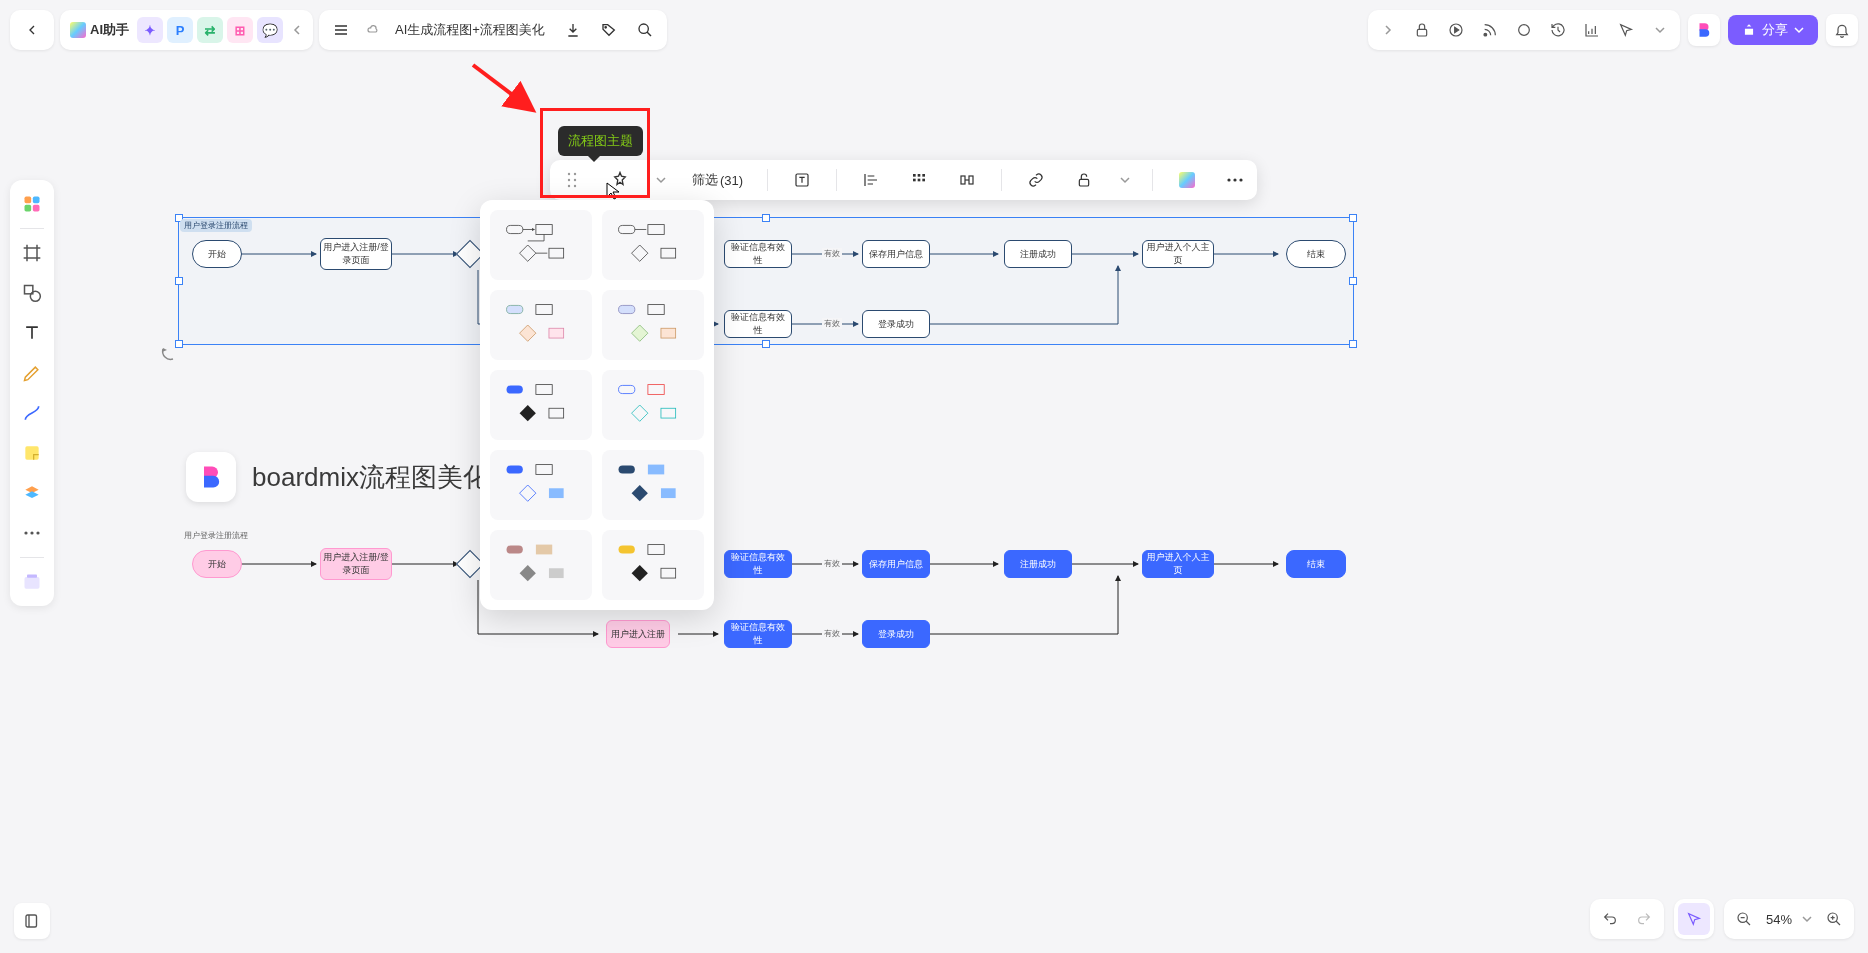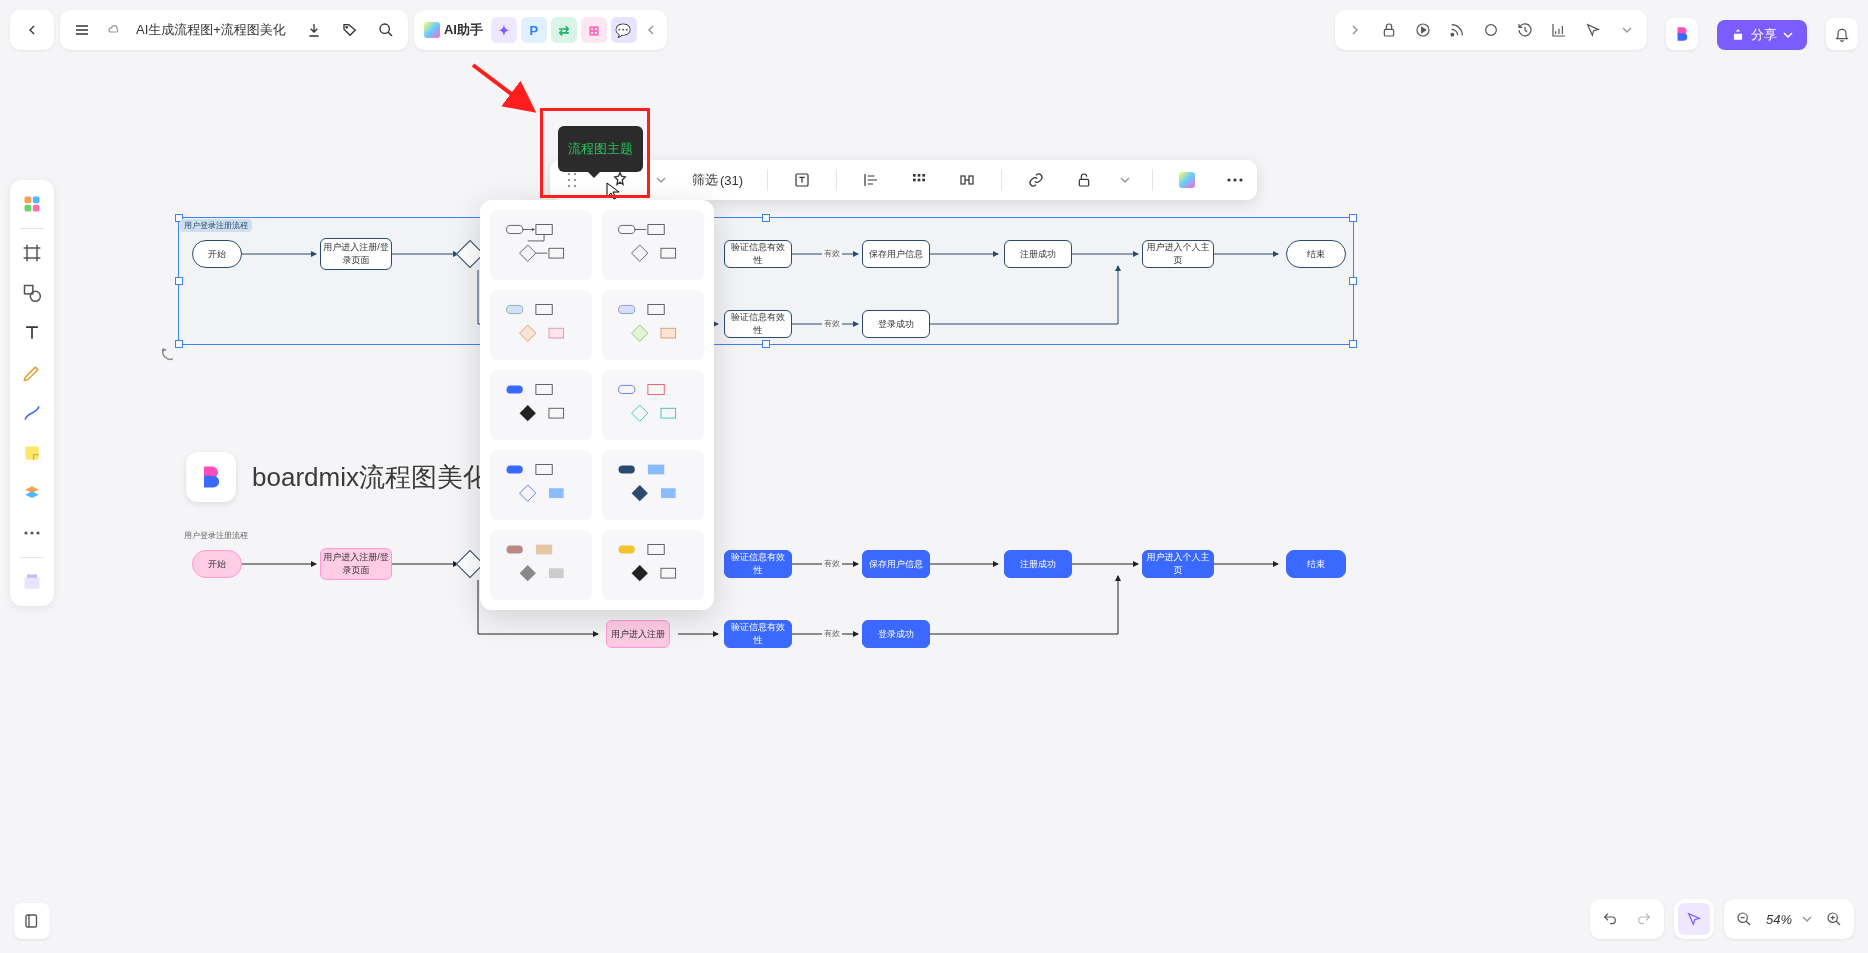--- a/index.html
+++ b/index.html
@@ -12,21 +12,21 @@
 .doc-title { padding: 0 8px; font-size: 13px; color: #333; }
 .ai-assist { font-size: 13px; font-weight: 600; color: #333; padding: 0 4px; display:flex; align-items:center; gap:4px;}
 .ai-logo { width:16px; height:16px; background: linear-gradient(135deg,#ff6,#6cf,#f6c); border-radius:3px;}
 .sq { width: 26px; height: 26px; border-radius: 6px; display:flex;align-items:center;justify-content:center;font-size:13px;font-weight:600;}
 .sq-pur{background:#ede7ff;color:#7b5cff;}
 .sq-blu{background:#e0f0ff;color:#2b7fff;}
 .sq-grn{background:#d9f5e9;color:#28b26b;}
 .sq-pnk{background:#ffe6f3;color:#ff5cb0;}
 .sq-vio{background:#e8e4ff;color:#6b5cff;}
 
-.top-right { position: absolute; top: 10px; right: 10px; display: flex; align-items: flex-end; gap: 19px; }
+.top-right { position: absolute; top: 10px; right: 10px; display: flex; align-items: center; gap: 8px; }
 .tr-group { display:flex; align-items:center; background:#fff; border-radius:10px; padding:4px; gap:2px; box-shadow:0 1px 3px rgba(0,0,0,.08);}
 .tr-btn{width:32px;height:32px;border-radius:8px;display:flex;align-items:center;justify-content:center;cursor:pointer;color:#555;}
 .share-btn{background:#7b5cff;color:#fff;border-radius:8px;padding:6px 14px;font-size:13px;display:flex;align-items:center;gap:6px;cursor:pointer;}
 .b-logo{width:32px;height:32px;border-radius:8px;background:#fff;display:flex;align-items:center;justify-content:center;box-shadow:0 1px 3px rgba(0,0,0,.08);}
 .b-logo svg{width:18px;height:18px;}
 
 
 .left-sidebar{position:absolute;left:10px;top:180px;width:44px;background:#fff;border-radius:12px;padding:6px 0;display:flex;flex-direction:column;align-items:center;gap:4px;box-shadow:0 2px 8px rgba(0,0,0,.08);}
 .ls-btn{width:36px;height:36px;border-radius:8px;display:flex;align-items:center;justify-content:center;cursor:pointer;color:#555;}
 .ls-sep{width:24px;height:1px;background:#e5e5e8;margin:2px 0;}
@@ -34,21 +34,21 @@
 
 .canvas{position:absolute;inset:0;}
 
 
 .sel-toolbar{position:absolute;left:550px;top:160px;background:#fff;border-radius:10px;padding:4px 6px;display:flex;align-items:center;gap:16px;box-shadow:0 4px 16px rgba(0,0,0,.12);z-index:20;}
 .st-btn{min-width:32px;height:32px;border-radius:6px;display:flex;align-items:center;justify-content:center;cursor:pointer;color:#333;font-size:13px;padding:0 4px;}
 .st-sep{width:1px;height:22px;background:#e5e5e8;margin:0 2px;}
 
 
 .red-box{position:absolute;left:540px;top:108px;width:110px;height:90px;border:3px solid #ff1e1e;z-index:40;pointer-events:none;}
-.tooltip{position:absolute;left:558px;top:126px;background:#2b2b2b;color:#22c55e;font-size:13px;padding:14px 10px;border-radius:6px;z-index:30;}
+.tooltip{position:absolute;left:558px;top:126px;background:#2b2b2b;color:#84cc16;font-size:13px;padding:6px 10px;border-radius:6px;z-index:30;}
 .tooltip::after{content:"";position:absolute;left:30px;bottom:-6px;border:6px solid transparent;border-top-color:#2b2b2b;border-bottom:none;}
 .red-arrow{position:absolute;left:468px;top:60px;z-index:41;pointer-events:none;}
 
 
 .theme-panel{position:absolute;left:480px;top:200px;width:234px;background:#fff;border-radius:12px;padding:10px;display:grid;grid-template-columns:1fr 1fr;gap:10px;box-shadow:0 8px 32px rgba(0,0,0,.15);z-index:25;}
 .theme-card{background:#f7f7f9;border-radius:8px;height:70px;display:flex;align-items:center;justify-content:center;cursor:pointer;}
 .theme-card svg{width:80%;height:80%;}
 .selection-rect{position:absolute;border:1px solid #3b82f6;background:rgba(59,130,246,.02);}
 .sel-handle{position:absolute;width:8px;height:8px;background:#fff;border:1px solid #3b82f6;}
 .node{position:absolute;border:1px solid #2b4a70;border-radius:6px;background:#fff;font-size:9px;color:#333;display:flex;align-items:center;justify-content:center;text-align:center;padding:2px;}
@@ -61,21 +61,21 @@
 .diamond::before{content:"";position:absolute;inset:0;border:1px solid #2b4a70;transform:rotate(45deg);background:#fff;}
 .diamond span{position:relative;z-index:1;}
 
 
 .big-title{position:absolute;display:flex;align-items:center;gap:16px;font-size:26px;color:#3a3a3a;}
 .big-logo{width:50px;height:50px;border-radius:12px;background:#fff;display:flex;align-items:center;justify-content:center;box-shadow:0 2px 6px rgba(0,0,0,.1);}
 
 
 .bottom-left{position:absolute;left:14px;bottom:14px;}
 .bl-btn{width:36px;height:36px;background:#fff;border-radius:8px;display:flex;align-items:center;justify-content:center;box-shadow:0 1px 3px rgba(0,0,0,.08);cursor:pointer;}
-.bottom-right{position:absolute;right:14px;bottom:14px;display:flex;align-items:flex-end;gap:10px;font-style:italic;}
+.bottom-right{position:absolute;right:14px;bottom:14px;display:flex;align-items:flex-end;gap:10px;}
 .br-group{background:#fff;border-radius:10px;padding:4px;display:flex;align-items:center;gap:2px;box-shadow:0 1px 3px rgba(0,0,0,.08);}
 .br-btn{width:32px;height:32px;border-radius:6px;display:flex;align-items:center;justify-content:center;cursor:pointer;color:#555;}
 .zoom-txt{font-size:13px;color:#333;padding:0 4px;}
 .cursor-active{background:#ede7ff;color:#7b5cff;}
 
 svg{display:block;}
 </style>
 </head>
 <body>
 
@@ -377,65 +377,65 @@
 
 <div class="top-header">
   <div class="hdr-group">
     <div class="hdr-btn">
         <svg width="16" height="16" viewBox="0 0 24 24" fill="none" stroke="#333" stroke-width="2">
           <path d="M15 18l-6-6 6-6"></path>
         </svg>
       </div>
   </div>
   <div class="hdr-group">
-    <div class="hdr-btn">
-        <svg width="16" height="16" viewBox="0 0 24 24" fill="none" stroke="#333" stroke-width="2">
-          <path d="M3 6h18M3 12h18M3 18h18"></path>
-        </svg>
-      </div>
-    <div class="hdr-btn" style="width:22px;">
-        <svg width="16" height="16" viewBox="0 0 24 24" fill="none" stroke="#999" stroke-width="1.8">
-          <path d="M18 10a4 4 0 0 0-8-1 3 3 0 0 0-4 3 3 3 0 0 0 3 3h9a3 3 0 0 0 0-5z"></path>
-        </svg>
-      </div>
-    <div class="doc-title">AI生成流程图+流程图美化</div>
-    <div class="hdr-btn">
-        <svg width="16" height="16" viewBox="0 0 24 24" fill="none" stroke="#333" stroke-width="2">
-          <path d="M12 3v12m-5-5l5 5 5-5M5 21h14"></path>
-        </svg>
-      </div>
-    <div class="hdr-btn">
-        <svg width="16" height="16" viewBox="0 0 24 24" fill="none" stroke="#333" stroke-width="2">
-          <path d="M20 12l-8 8-9-9V4h7z"></path>
-          <circle cx="7" cy="8" r="1" fill="#333"></circle>
-        </svg>
-      </div>
-    <div class="hdr-btn">
-        <svg width="16" height="16" viewBox="0 0 24 24" fill="none" stroke="#333" stroke-width="2">
-          <circle cx="10" cy="10" r="7"></circle>
-          <path d="M21 21l-6-6"></path>
-        </svg>
-      </div>
-  </div>
-  <div class="hdr-group">
     <div class="ai-assist">
         <div class="ai-logo"></div>
         <span>AI助手</span>
       </div>
     <div class="sq sq-pur">✦</div>
     <div class="sq sq-blu">P</div>
     <div class="sq sq-grn">⇄</div>
     <div class="sq sq-pnk">⊞</div>
     <div class="sq sq-vio">💬</div>
     <div class="hdr-btn" style="width:20px;">
         <svg width="10" height="10">
           <path d="M7 1L3 5l4 4" stroke="#999" fill="none" stroke-width="1.5"></path>
         </svg>
       </div>
   </div>
+  <div class="hdr-group">
+    <div class="hdr-btn">
+        <svg width="16" height="16" viewBox="0 0 24 24" fill="none" stroke="#333" stroke-width="2">
+          <path d="M3 6h18M3 12h18M3 18h18"></path>
+        </svg>
+      </div>
+    <div class="hdr-btn" style="width:22px;">
+        <svg width="16" height="16" viewBox="0 0 24 24" fill="none" stroke="#999" stroke-width="1.8">
+          <path d="M18 10a4 4 0 0 0-8-1 3 3 0 0 0-4 3 3 3 0 0 0 3 3h9a3 3 0 0 0 0-5z"></path>
+        </svg>
+      </div>
+    <div class="doc-title">AI生成流程图+流程图美化</div>
+    <div class="hdr-btn">
+        <svg width="16" height="16" viewBox="0 0 24 24" fill="none" stroke="#333" stroke-width="2">
+          <path d="M12 3v12m-5-5l5 5 5-5M5 21h14"></path>
+        </svg>
+      </div>
+    <div class="hdr-btn">
+        <svg width="16" height="16" viewBox="0 0 24 24" fill="none" stroke="#333" stroke-width="2">
+          <path d="M20 12l-8 8-9-9V4h7z"></path>
+          <circle cx="7" cy="8" r="1" fill="#333"></circle>
+        </svg>
+      </div>
+    <div class="hdr-btn">
+        <svg width="16" height="16" viewBox="0 0 24 24" fill="none" stroke="#333" stroke-width="2">
+          <circle cx="10" cy="10" r="7"></circle>
+          <path d="M21 21l-6-6"></path>
+        </svg>
+      </div>
+  </div>
 </div>
 
 <div class="top-right">
   <div class="tr-group">
     <div class="tr-btn">
         <svg width="10" height="10">
           <path d="M3 1l4 4-4 4" stroke="#999" fill="none" stroke-width="1.5"></path>
         </svg>
       </div>
     <div class="tr-btn">

